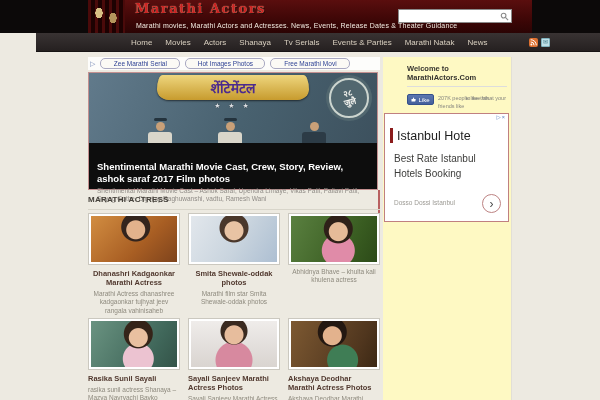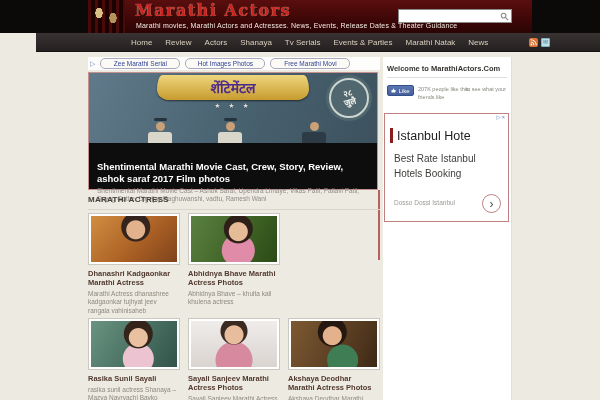--- a/index.html
+++ b/index.html
@@ -9,21 +9,21 @@
 
   
   .topbar{position:absolute;left:0;top:0;width:600px;height:33px;background:#0c0909;}
   .banner{position:absolute;left:88px;top:0;width:444px;height:33px;
           background:linear-gradient(#5a0e0e,#3b0606 65%,#2b0404);}
   .masks{position:absolute;left:0;top:0;width:37px;height:33px;
      background:
        radial-gradient(ellipse 6px 9px at 11px 13px,#d8c085 0 60%,rgba(0,0,0,0) 61%),
        radial-gradient(ellipse 6px 9px at 25px 18px,#b3955c 0 60%,rgba(0,0,0,0) 61%),
        repeating-linear-gradient(90deg,#4a0a0a 0 3px,#1d0202 3px 7px);}
-  .logo{position:absolute;left:47px;top:1px;font-family:"DejaVu Serif",serif;font-size:16px;
+  .logo{position:absolute;left:47px;top:1px;font-family:"DejaVu Serif",serif;font-size:13px;
         font-weight:bold;color:#cb2121;letter-spacing:1.5px;
         text-shadow:0 0 1px #efddb2,1px 1px 0 #1a0000;}
   .tagline{position:absolute;left:48px;top:22px;font-size:7px;color:#f3ece2;letter-spacing:.2px;white-space:nowrap;}
   .search{position:absolute;left:310px;top:9px;width:114px;height:14px;background:#fff;
           border:1px solid #8a8a8a;}
   .search input{position:absolute;left:2px;top:0;width:96px;height:12px;border:0;outline:0;
           font-size:8px;background:transparent;}
   .mag{position:absolute;right:2px;top:2px;width:9px;height:9px;}
 
   
@@ -72,21 +72,21 @@
            padding:18px 8px;}
   .ov-title{font-size:9.5px;font-weight:bold;color:#fff;line-height:1.25;}
   .ov-ex{font-size:6.5px;color:#8f8b86;line-height:1.3;margin-top:2px;height:17px;overflow:hidden;}
 
   .divider-red{position:absolute;left:378px;top:190px;width:2px;height:70px;background:#b86060;}
 
   
   .section-h{position:absolute;left:88px;top:195px;width:292px;font-size:8px;font-weight:bold;
              color:#45413b;letter-spacing:.3px;padding-bottom:5px;border-bottom:1px solid #d8d5ca;}
   .row{position:absolute;left:88px;display:flex;gap:8px;}
-  .row1{top:213px;} .row2{top:318px;}
+  .row1{top:213px;text-align:center;} .row2{top:318px;}
   .card{width:92px;}
   .frame{background:#fff;border:1px solid #cbc8bf;padding:2px;cursor:pointer;}
   .pic{height:46px;}
   .p-title{margin-top:4px;font-size:7.5px;font-weight:bold;color:#51392f;line-height:1.2;cursor:pointer;}
   .p-ex{margin-top:3px;font-size:6.5px;color:#8e8a7e;line-height:1.3;}
 
   .t0{background:radial-gradient(circle at 52% 30%,#e2b28c 0 9px,rgba(0,0,0,0) 10px),
        radial-gradient(circle at 52% 24%,#33241d 0 14px,rgba(0,0,0,0) 15px),
        linear-gradient(135deg,#d28d41,#a85e23 60%,#7e431c);}
   .t1{background:radial-gradient(circle at 50% 32%,#e8c3a4 0 9px,rgba(0,0,0,0) 10px),
@@ -103,22 +103,22 @@
   .t4{background:radial-gradient(circle at 50% 30%,#e7bd9d 0 9px,rgba(0,0,0,0) 10px),
        radial-gradient(circle at 50% 22%,#3a2a20 0 13px,rgba(0,0,0,0) 14px),
        radial-gradient(circle at 50% 85%,#d7899f 0 18px,rgba(0,0,0,0) 19px),
        linear-gradient(#efecea,#d9d4d0);}
   .t5{background:radial-gradient(circle at 48% 32%,#e3b28d 0 9px,rgba(0,0,0,0) 10px),
        radial-gradient(circle at 48% 24%,#241811 0 14px,rgba(0,0,0,0) 15px),
        radial-gradient(circle at 60% 85%,#3f7d55 0 15px,rgba(0,0,0,0) 16px),
        linear-gradient(115deg,#7d5932,#50361e 75%,#3c2814);}
 
   
-  .sidebar{position:absolute;left:383px;top:57px;width:129px;height:343px;background:#ffffff;
-           border-right:1px solid #e2dfd6;}
+  .sidebar{position:absolute;left:383px;top:57px;width:129px;height:343px;background:#fef9c3;
+           border-right:1px solid #e2dfd6;padding-left:20px;}
   .welcome{margin:7px 4px 0;font-size:7.5px;font-weight:bold;color:#36342f;
            padding-bottom:4px;border-bottom:1px solid #ddd;}
   .fb{position:relative;margin:6px 4px 0;height:24px;font-size:5.5px;color:#86867f;}
   .fb-btn{position:absolute;left:0;top:1px;width:27px;height:11px;
           background:linear-gradient(#5b76b0,#45609b);border:1px solid #34508c;border-radius:2px;
           color:#fff;font-size:6px;display:flex;align-items:center;justify-content:center;gap:2px;cursor:pointer;}
   .fb-t1{position:absolute;left:31px;top:2px;} .fb-t2{position:absolute;right:1px;top:2px;}
   .fb-t3{position:absolute;left:31px;top:10px;}
 
   .ad{position:absolute;left:1px;top:56px;width:125px;height:109px;background:#fff;
@@ -146,21 +146,21 @@
     <svg class="mag" viewBox="0 0 10 10">
       <circle cx="4" cy="4" r="2.6" fill="none" stroke="#8a8a8a" stroke-width="1.2"></circle>
       <line x1="6" y1="6" x2="9" y2="9" stroke="#8a8a8a" stroke-width="1.3"></line>
     </svg>
   </div>
 </div>
 
 <div class="nav">
   <div class="nav-items">
     <span class="nav-item">Home</span>
-    <span class="nav-item">Review</span>
+    <span class="nav-item">Movies</span>
     <span class="nav-item">Actors</span>
     <span class="nav-item">Shanaya</span>
     <span class="nav-item">Tv Serials</span>
     <span class="nav-item">Events &amp; Parties</span>
     <span class="nav-item">Marathi Natak</span>
     <span class="nav-item">News</span>
   </div>
   <div class="feeds">
     <span class="rss">
       <svg width="7" height="7" viewBox="0 0 10 10">
@@ -219,23 +219,29 @@
 <div class="row row1">
   <div class="card">
     <div class="frame">
         <div class="pic t0"></div>
       </div>
     <div class="p-title">Dhanashri Kadgaonkar Marathi Actress</div>
     <div class="p-ex">Marathi Actress dhanashree kadgaonkar tujhyat jeev rangala vahinisaheb</div>
   </div>
   <div class="card">
     <div class="frame">
+        <div class="pic t1"></div>
+      </div>
+    <div class="p-title">Smita Shewale-oddak photos</div>
+    <div class="p-ex">Marathi film star Smita Shewale-oddak photos</div>
+  </div>
+  <div class="card">
+    <div class="frame">
         <div class="pic t2"></div>
       </div>
-    <div class="p-title">Abhidnya Bhave Marathi Actress Photos</div>
     <div class="p-ex">Abhidnya Bhave – khulta kali khulena actress</div>
   </div>
 </div>
 
 <div class="row row2">
   <div class="card">
     <div class="frame">
         <div class="pic t3"></div>
       </div>
     <div class="p-title">Rasika Sunil Sayali</div>

